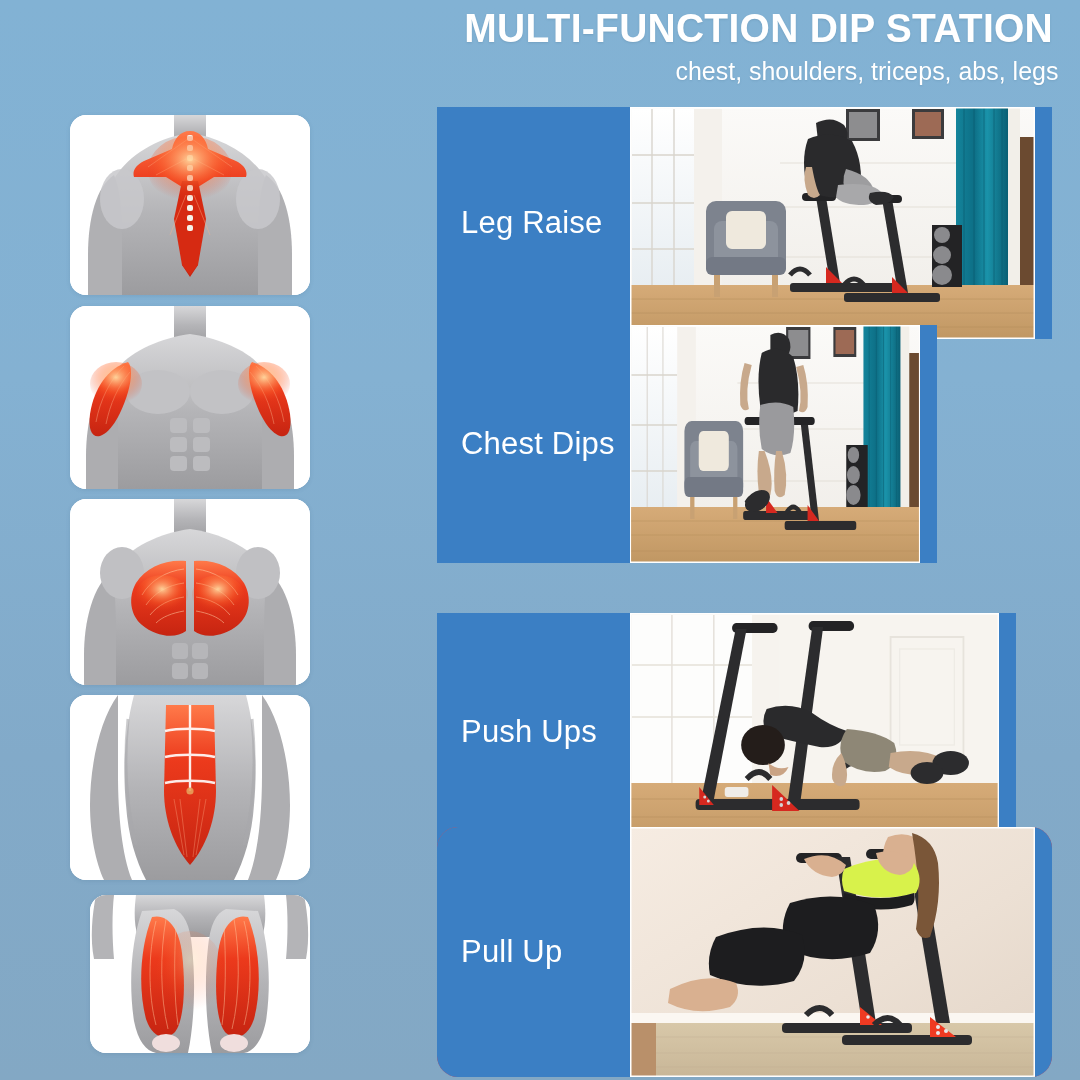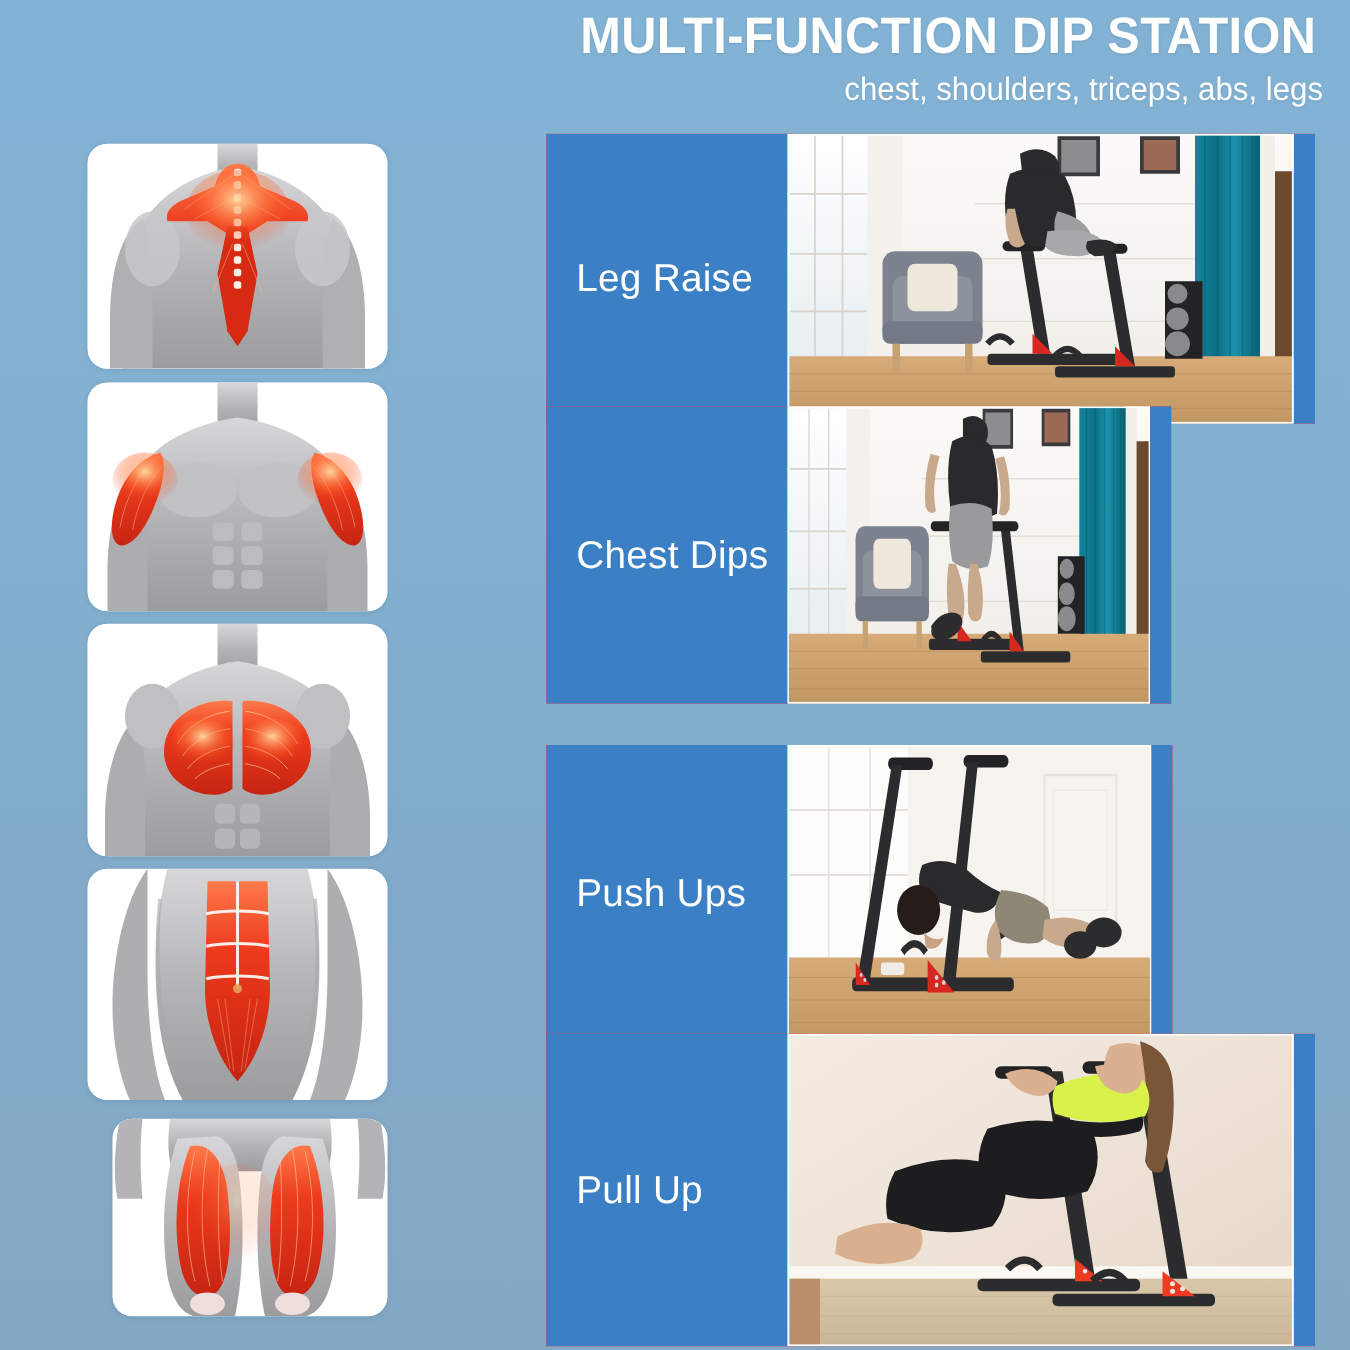--- a/index.html
+++ b/index.html
@@ -441,21 +441,21 @@
               <path d="M170 40 q-10 26 -4 44 q-8 4 -12 -4 q-2 -24 6 -42 z" fill="#c8a98c"></path>
               <path d="M232 42 q10 26 4 44 q8 4 12 -4 q2 -24 -6 -42 z" fill="#c8a98c"></path>
             </g>
             <rect x="0" y="0" width="405" height="238" fill="none" stroke="#ffffff" stroke-width="3"></rect>
           </svg>
         </div>
       </div>
       <div class="row-edge"></div>
     </div>
 
-    <div class="exercise-row" style="top:493px; height:238px; width:501px;">
+    <div class="exercise-row" style="top:510px; height:238px; width:579px;">
       <div class="row-label">
         <span>Push Ups</span>
       </div>
       <div class="row-photo">
         <div class="scene">
           <svg viewBox="0 0 405 238" preserveAspectRatio="none">
             <rect width="405" height="238" fill="#f7f4ef"></rect>
             <rect x="2" y="2" width="132" height="168" fill="#fdfdfc"></rect>
             <g stroke="#e4e0d9" stroke-width="1.6" fill="none">
               <path d="M46 2 V170"></path>
@@ -505,21 +505,21 @@
               <ellipse cx="326" cy="160" rx="18" ry="11" fill="#2c2c2e"></ellipse>
               <path d="M232 140 q10 20 4 32 q-10 4 -14 -6 q-2 -16 10 -26 z" fill="#c8a98c"></path>
             </g>
             <rect x="0" y="0" width="405" height="238" fill="none" stroke="#ffffff" stroke-width="3"></rect>
           </svg>
         </div>
       </div>
       <div class="row-edge"></div>
     </div>
 
-    <div class="exercise-row" style="top:724px; height:250px; width:615px;">
+    <div class="exercise-row" style="top:724px; height:250px; width:615px;border-radius:21px;">
       <div class="row-label">
         <span>Pull Up</span>
       </div>
       <div class="row-photo">
         <div class="scene">
           <svg viewBox="0 0 405 250" preserveAspectRatio="none">
             <defs>
               <linearGradient id="wallB" x1="0" y1="0" x2="1" y2="1">
                 <stop offset="0%" stop-color="#f6ece2"></stop>
                   <stop offset="60%" stop-color="#ece0d4"></stop>

